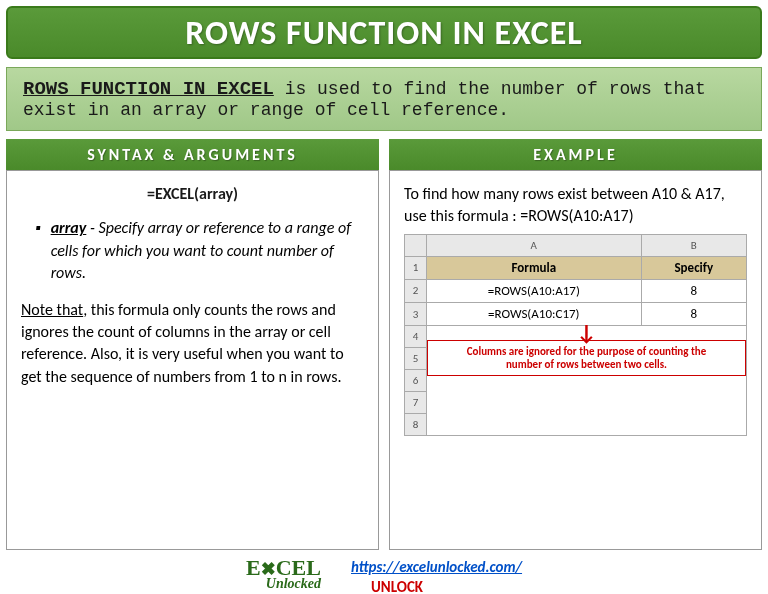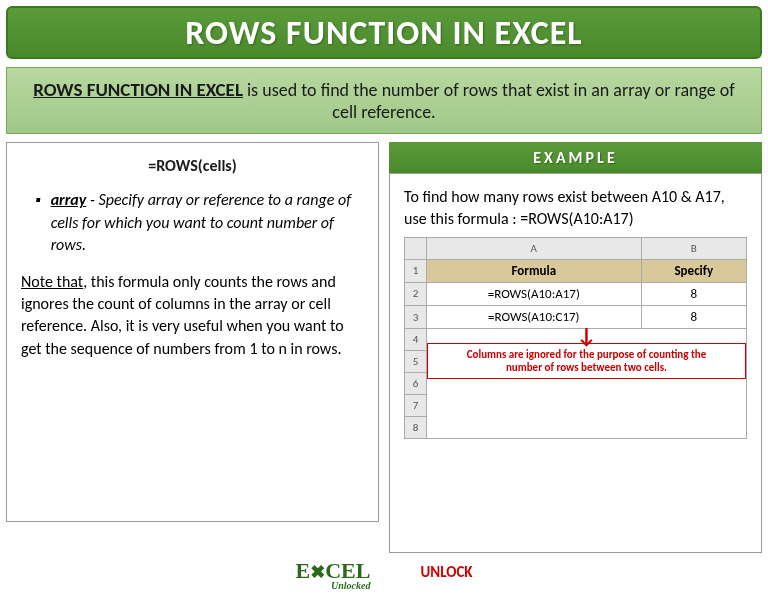--- a/index.html
+++ b/index.html
@@ -1,19 +1,19 @@
 <!DOCTYPE html>
 <html><head>
 <meta charset="utf-8">
 <style>
   * { box-sizing: border-box; margin: 0; padding: 0; }
   body { width: 768px; height: 594px; background: #fff; font-family: Calibri, Arial, sans-serif; padding: 6px; }
   .title-bar { background: linear-gradient(#5a9a3a, #4a8a2a); border: 2px solid #3a7a1a; border-radius: 6px; text-align: center; padding: 4px 0; margin-bottom: 8px; }
   .title-bar h1 { color: #fff; font-size: 34px; font-weight: bold; letter-spacing: 1px; text-shadow: 1px 1px 2px rgba(0,0,0,0.3); }
-  .intro-bar { background: linear-gradient(#b8d8a0, #a0c888); border: 1px solid #7aa85a; padding: 10px 16px; text-align: center; font-size: 18px; color: #1a1a1a; margin-bottom: 8px; }
+  .intro-bar { background: linear-gradient(#b8d8a0, #a0c888); border: 1px solid #7aa85a; padding: 10px 16px; font-size: 18px; color: #1a1a1a; margin-bottom: 8px; font-family: Liberation Mono, monospace; }
   .intro-bar b { font-weight: bold; text-decoration: underline; font-size: 19px; }
   .cols { display: flex; gap: 10px; }
   .col { flex: 1; }
   .col-head { background: linear-gradient(#5a9a3a, #4a8a2a); color: #fff; font-weight: bold; letter-spacing: 3px; text-align: center; padding: 6px 0; font-size: 16px; text-shadow: 1px 1px 1px rgba(0,0,0,0.3); }
   .col-body { border: 1px solid #999; padding: 12px 14px; font-size: 16px; line-height: 1.4; min-height: 380px; background: #fff; }
   .syntax { text-align: center; font-weight: bold; margin-bottom: 12px; color: #1a1a1a; }
   .arg { margin: 0 0 14px 14px; font-style: italic; }
   .arg .bullet { display: inline-block; width: 12px; vertical-align: top; }
   .arg .txt { display: inline-block; width: calc(100% - 20px); }
   .arg b { font-weight: bold; text-decoration: underline; }
@@ -22,41 +22,42 @@
   .ex-body p { }
   .tbl { border-collapse: collapse; width: 100%; font-size: 13px; margin-top: 6px; }
   .tbl td, .tbl th { border: 1px solid #aaa; padding: 2px 6px; text-align: center; height: 22px; }
   .tbl .hdr { background: #d8c89a; font-weight: bold; }
   .tbl .rownum { background: #e8e8e8; width: 22px; font-size: 11px; color: #555; }
   .tbl .colhdr { background: #e8e8e8; font-size: 11px; color: #555; }
   .arrow-wrap { text-align: center; color: #c00; font-size: 22px; line-height: 0.6; font-weight: bold; }
   .callout-box { color: #c00; border: 1px solid #c00; font-size: 11px; font-weight: bold; text-align: center; padding: 4px 24px; line-height: 1.2; }
   .footer { display: flex; align-items: flex-start; justify-content: center; gap: 30px; margin-top: 8px; }
   .logo { font-size: 22px; font-weight: bold; color: #2a6a1a; font-family: Georgia, serif; line-height: 0.9; text-align: right; }
-  .logo .sub { font-size: 10px; font-style: italic; color: #2a6a1a; display: block; margin-left: 14px; }
+  .logo .sub { font-size: 14px; font-style: italic; color: #2a6a1a; display: block; margin-left: 14px; }
   .logo .x { display: inline-block; }
   .foot-link { font-size: 15px; }
   .foot-link a { color: #0050c8; text-decoration: underline; font-weight: bold; font-style: italic; }
   .foot-link .unlock { color: #c00; font-weight: bold; display: block; margin-top: 2px; margin-left: 20px; }
 </style>
 </head>
 <body>
 
 <div class="title-bar">
   <h1>ROWS FUNCTION IN EXCEL</h1>
 </div>
 
 <div class="intro-bar">
   <b>ROWS FUNCTION IN EXCEL</b><span> is used to find the number of rows that exist in an array or range of cell reference.</span>
 </div>
 
 <div class="cols">
   <div class="col">
+    <div class="col-head">SYNTAX &amp; ARGUMENTS</div>
     <div class="col-body">
-      <div class="syntax">=ROWS(cells)</div>
+      <div class="syntax">=EXCEL(array)</div>
       <div class="arg">
         <span class="bullet">▪</span>
         <span class="txt"><b>array</b><span> - Specify array or reference to a range of cells for which you want to count number of rows.</span></span>
       </div>
       <div class="note">
         <u>Note that</u><span>, this formula only counts the rows and ignores the count of columns in the array or cell reference. Also, it is very useful when you want to get the sequence of numbers from 1 to n in rows.</span>
       </div>
     </div>
   </div>
 
@@ -110,15 +111,16 @@
     </div>
   </div>
 </div>
 
 <div class="footer">
   <div class="logo">
     <span>E</span><span class="x" style="color:#2a6a1a;font-size:18px;">✖</span><span>CEL</span>
     <span class="sub">Unlocked</span>
   </div>
   <div class="foot-link">
+    <a href="#">https://excelunlocked.com/</a>
     <span class="unlock">UNLOCK</span>
   </div>
 </div>
 
 </body></html>

